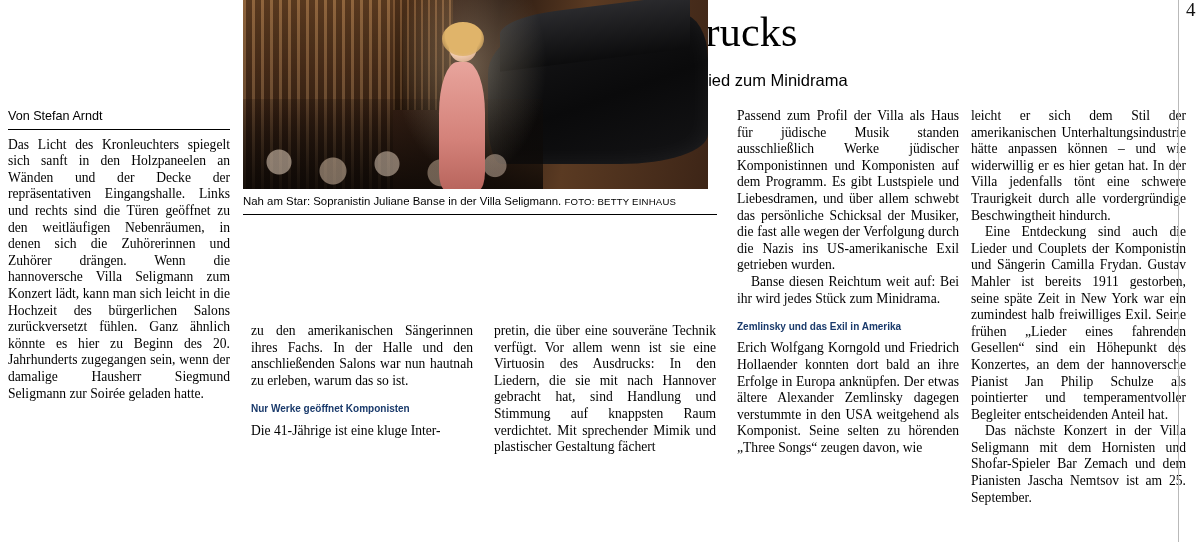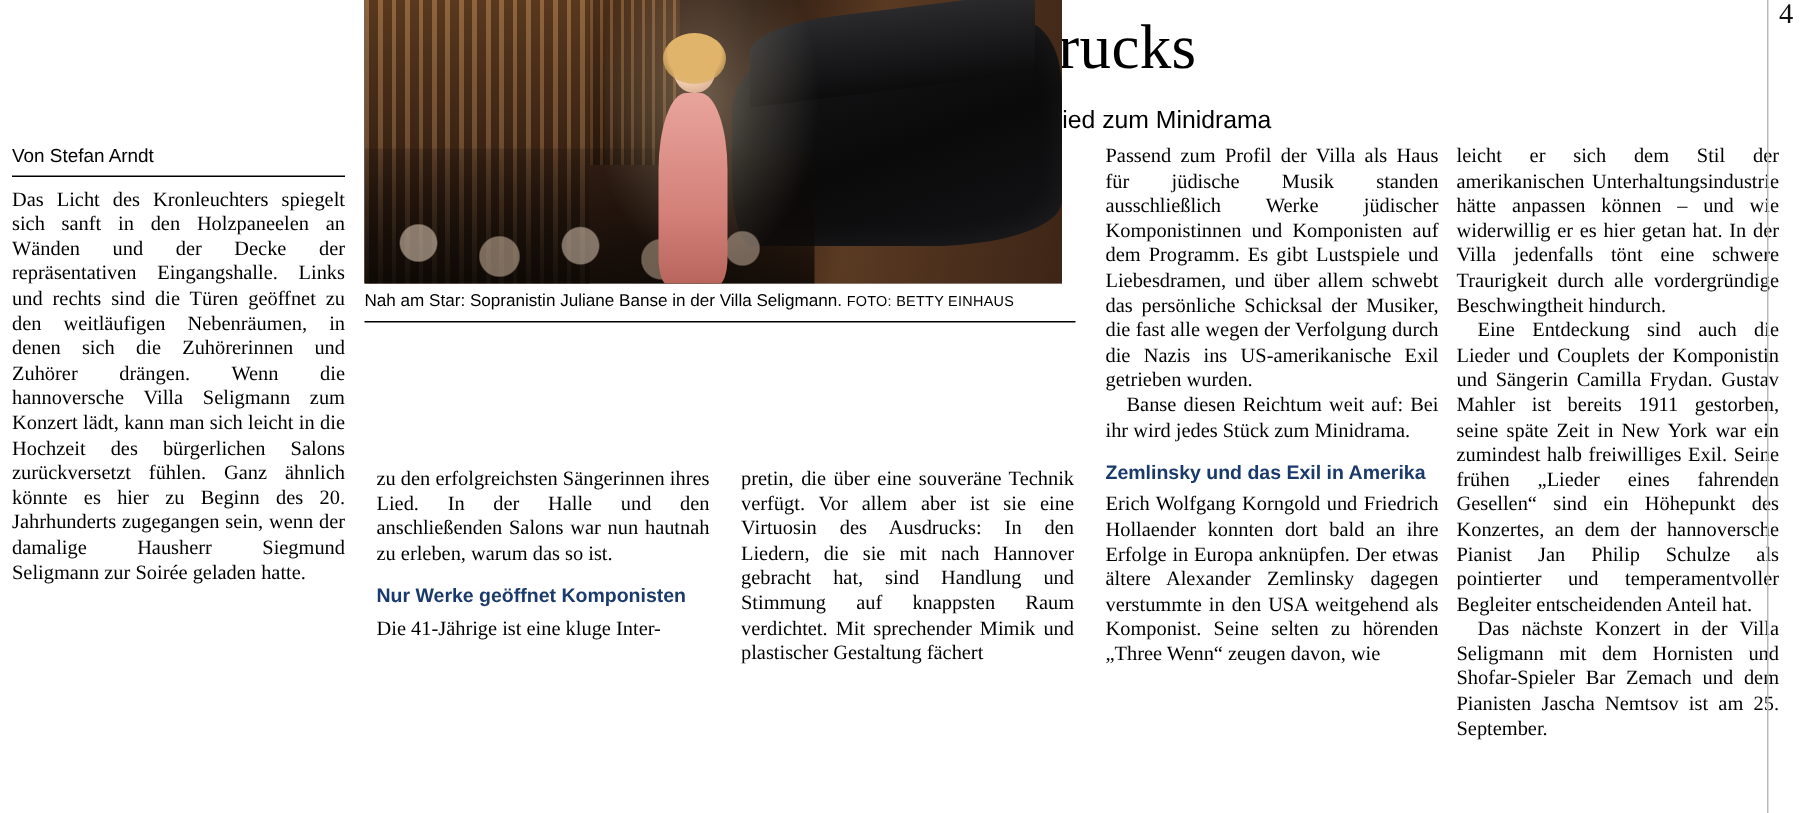--- a/index.html
+++ b/index.html
@@ -69,21 +69,21 @@
     font-size: 16.5px;
     line-height: 22px;
     color: #000;
     margin-top: 13px;
   }
 
   
   .cols {
     position: absolute;
     left: 8px;
-    top: 96px;
+    top: 108px;
     width: 1164px;
     height: 430px;
     text-decoration: underline;
   }
   .col {
     position: absolute;
     top: 0;
     width: 222px;
     font-size: 13.6px;
     line-height: 16.6px;
@@ -110,21 +110,21 @@
     width: 100%;
   }
   p {
     margin: 0;
     text-indent: 0;
   }
   p + p { text-indent: 14px; }
   .subhead-inline {
     font-family: "Liberation Sans", sans-serif;
     font-weight: bold;
-    font-size: 13px;
+    font-size: 10px;
     line-height: 16.2px;
     color: #1a3a6b;
     text-align: left;
     margin: 12px 0 5px 0;
     text-indent: 0;
   }
   .col5 p, .col4 p, .col3 p, .col2 p { }
 
   
   .photo-block {
@@ -250,34 +250,34 @@
 
   <div class="cols">
 
     <div class="col col1">
       <div class="byline">Von Stefan Arndt</div>
       <div class="byline-rule"></div>
       <p>Das Licht des Kronleuchters spiegelt sich sanft in den Holzpaneelen an Wänden und der Decke der repräsentativen Eingangshalle. Links und rechts sind die Türen geöffnet zu den weitläufigen Nebenräumen, in denen sich die Zuhörerinnen und Zuhörer drängen. Wenn die hannoversche Villa Seligmann zum Konzert lädt, kann man sich leicht in die Hochzeit des bürgerlichen Salons zurückversetzt fühlen. Ganz ähnlich könnte es hier zu Beginn des 20. Jahrhunderts zugegangen sein, wenn der damalige Hausherr Siegmund Seligmann zur Soirée geladen hatte.</p>
     </div>
 
     <div class="col col2 below-photo bp2">
-      <p>zu den erfolgreichsten Sängerinnen ihres Lied. In der Halle und den anschließenden Salons war nun hautnah zu erleben, warum das so ist.</p>
+      <p>zu den amerikanischen Sängerinnen ihres Fachs. In der Halle und den anschließenden Salons war nun hautnah zu erleben, warum das so ist.</p>
       <div class="subhead-inline">Nur Werke geöffnet Komponisten</div>
       <p>Die 41-Jährige ist eine kluge Inter-</p>
     </div>
 
     <div class="col col3 below-photo bp3">
-      <p>pretin, die über eine souveräne Technik verfügt. Vor allem aber ist sie eine Virtuosin des Ausdrucks: In den Liedern, die sie mit nach Hannover gebracht hat, sind Handlung und Stimmung auf knappsten Raum verdichtet. Mit sprechender Mimik und plastischer Gestaltung fächert</p>
+      <p>pretin, die über eine souveräne Technik verfügt. Vor allem wenn ist sie eine Virtuosin des Ausdrucks: In den Liedern, die sie mit nach Hannover gebracht hat, sind Handlung und Stimmung auf knappsten Raum verdichtet. Mit sprechender Mimik und plastischer Gestaltung fächert</p>
     </div>
 
     <div class="col col4">
       <p>Passend zum Profil der Villa als Haus für jüdische Musik standen ausschließlich Werke jüdischer Komponistinnen und Komponisten auf dem Programm. Es gibt Lustspiele und Liebesdramen, und über allem schwebt das persönliche Schicksal der Musiker, die fast alle wegen der Verfolgung durch die Nazis ins US-amerikanische Exil getrieben wurden.</p>
       <p>Banse diesen Reichtum weit auf: Bei ihr wird jedes Stück zum Minidrama.</p>
       <div class="subhead-inline">Zemlinsky und das Exil in Amerika</div>
-      <p>Erich Wolfgang Korngold und Friedrich Hollaender konnten dort bald an ihre Erfolge in Europa anknüpfen. Der etwas ältere Alexander Zemlinsky dagegen verstummte in den USA weitgehend als Komponist. Seine selten zu hörenden „Three Wenn“ zeugen davon, wie</p>
+      <p>Erich Wolfgang Korngold und Friedrich Hollaender konnten dort bald an ihre Erfolge in Europa anknüpfen. Der etwas ältere Alexander Zemlinsky dagegen verstummte in den USA weitgehend als Komponist. Seine selten zu hörenden „Three Songs“ zeugen davon, wie</p>
     </div>
 
     <div class="col col5">
       <p>leicht er sich dem Stil der amerikanischen Unterhaltungsindustrie hätte anpassen können – und wie widerwillig er es hier getan hat. In der Villa jedenfalls tönt eine schwere Traurigkeit durch alle vordergründige Beschwingtheit hindurch.</p>
       <p>Eine Entdeckung sind auch die Lieder und Couplets der Komponistin und Sängerin Camilla Frydan. Gustav Mahler ist bereits 1911 gestorben, seine späte Zeit in New York war ein zumindest halb freiwilliges Exil. Seine frühen „Lieder eines fahrenden Gesellen“ sind ein Höhepunkt des Konzertes, an dem der hannoversche Pianist Jan Philip Schulze als pointierter und temperamentvoller Begleiter entscheidenden Anteil hat.</p>
       <p>Das nächste Konzert in der Villa Seligmann mit dem Hornisten und Shofar-Spieler Bar Zemach und dem Pianisten Jascha Nemtsov ist am 25. September.</p>
     </div>
 
   </div>
 

